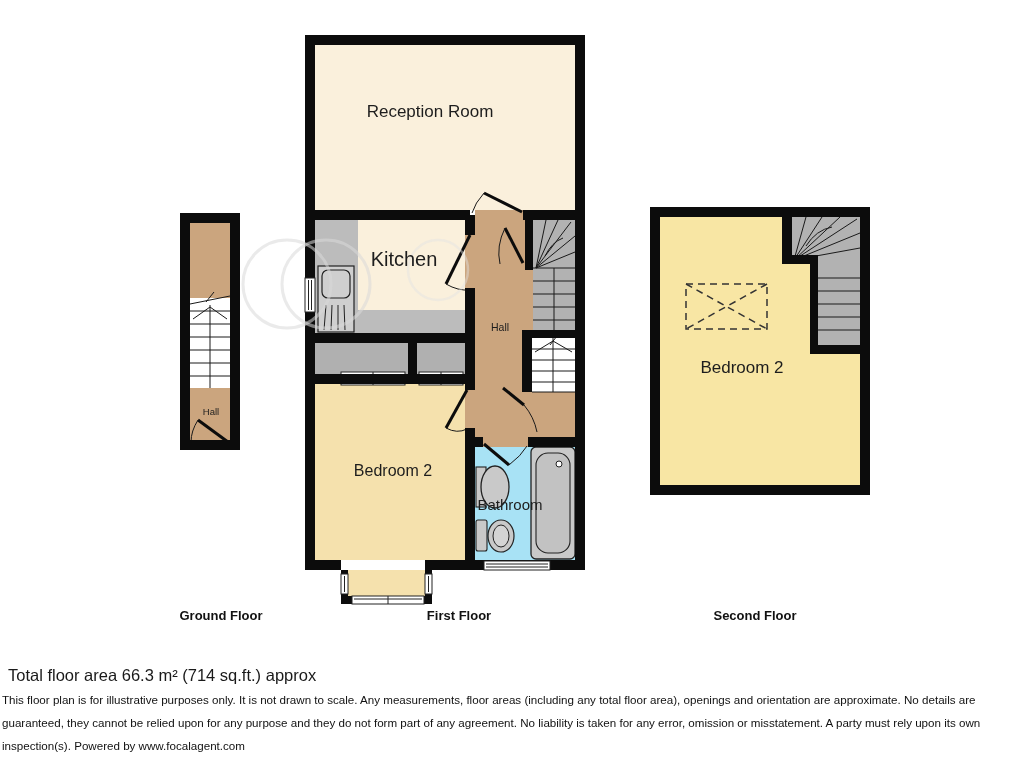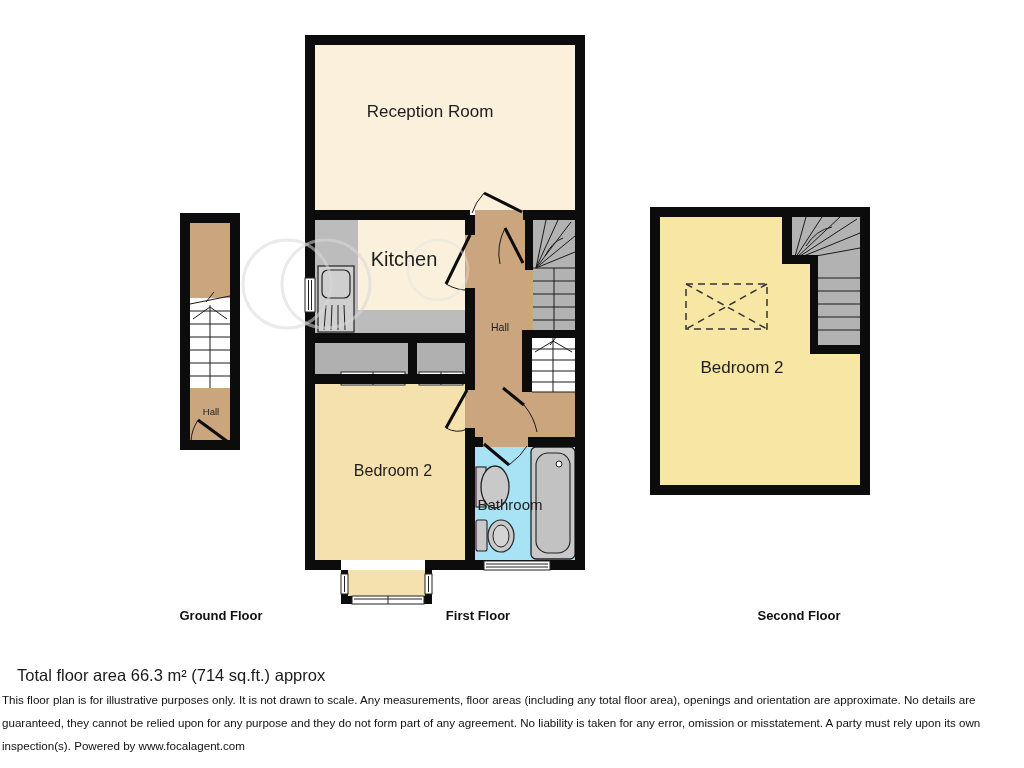--- a/index.html
+++ b/index.html
@@ -29,24 +29,24 @@
   .lbl-hall-ff{left:500px;top:327px;font-size:10.5px;}
   .lbl-bedroom2{left:393px;top:471px;font-size:16px;}
   .lbl-bathroom{left:510px;top:504px;font-size:15px;}
   .lbl-hall-gf{left:211px;top:411px;font-size:9.5px;}
   .lbl-bedroom1{left:742px;top:368px;font-size:17px;}
   .floor-caption{
     position:absolute;transform:translateX(-50%);
     font-size:13px;font-weight:bold;color:#111;top:608px;white-space:nowrap;
   }
   .cap-ground{left:221px;}
-  .cap-first{left:462px;padding-left:32px;}
-  .cap-second{left:799px;}
+  .cap-first{left:443px;padding-left:32px;}
+  .cap-second{left:755px;}
   .total-area{
-    position:absolute;left:17px;top:666px;font-size:16.5px;color:#1a1a1a;white-space:nowrap;text-align:right;
+    position:absolute;left:8px;top:666px;font-size:16.5px;color:#1a1a1a;white-space:nowrap;text-align:right;
   }
   .disclaimer{
     position:absolute;left:2px;top:688px;width:1021px;
     font-size:11.6px;line-height:23px;color:#111;
   }
 </style>
 </head>
 <body>
 
 <svg id="plan-svg" width="1024" height="768" viewBox="0 0 1024 768">

